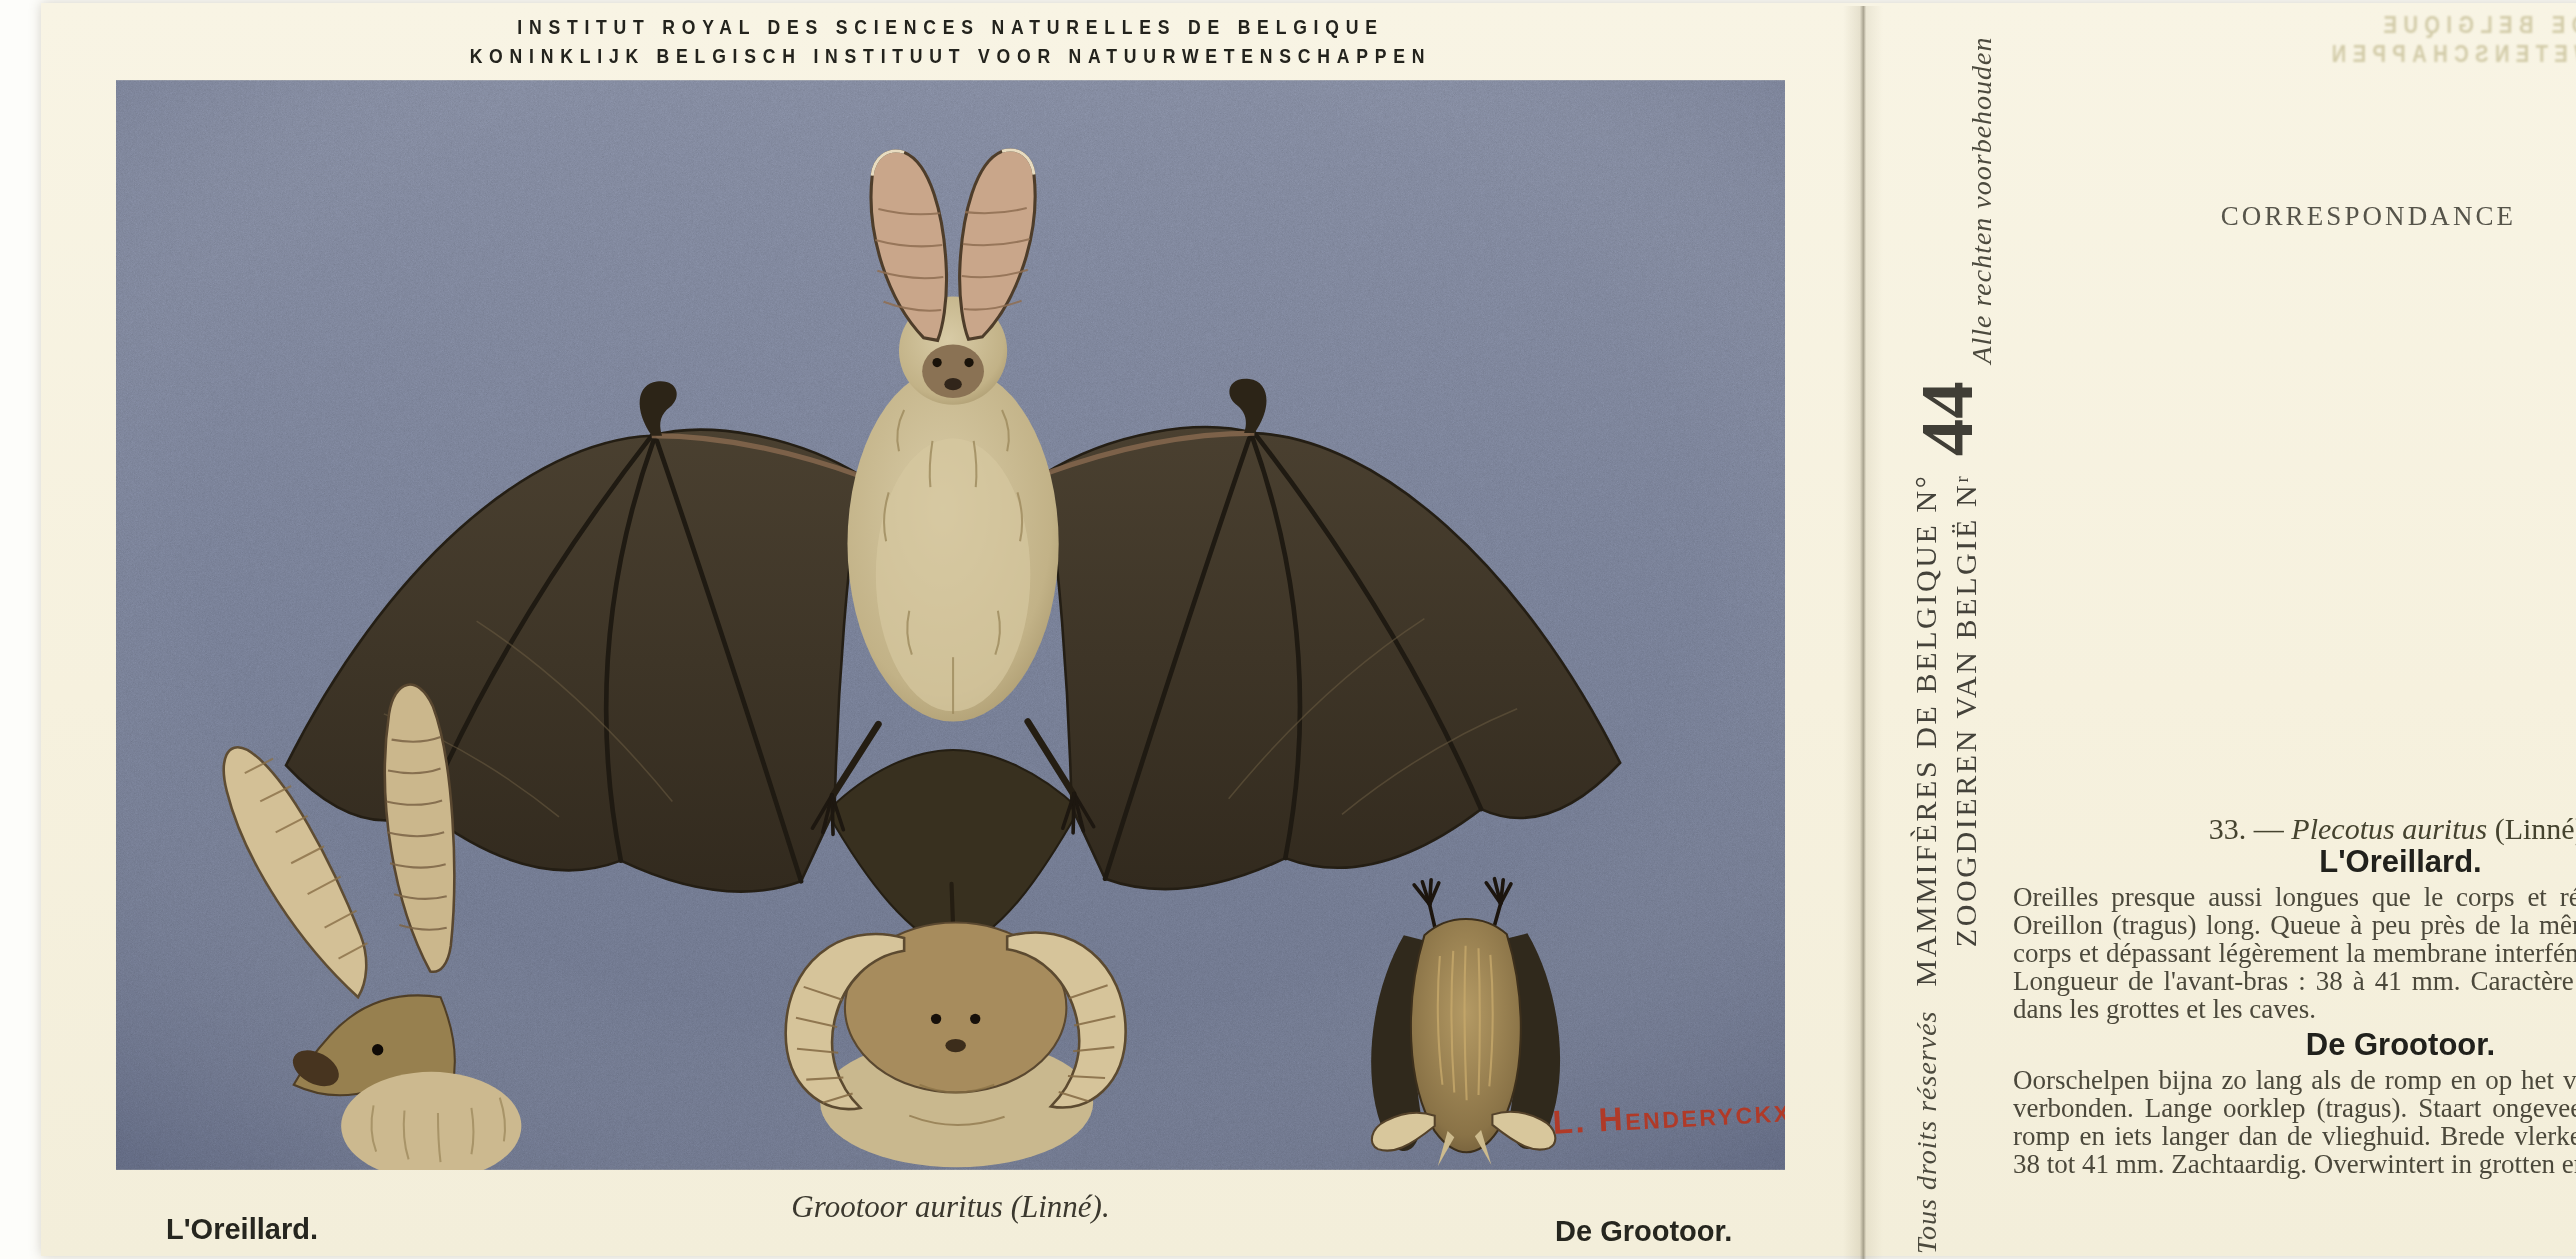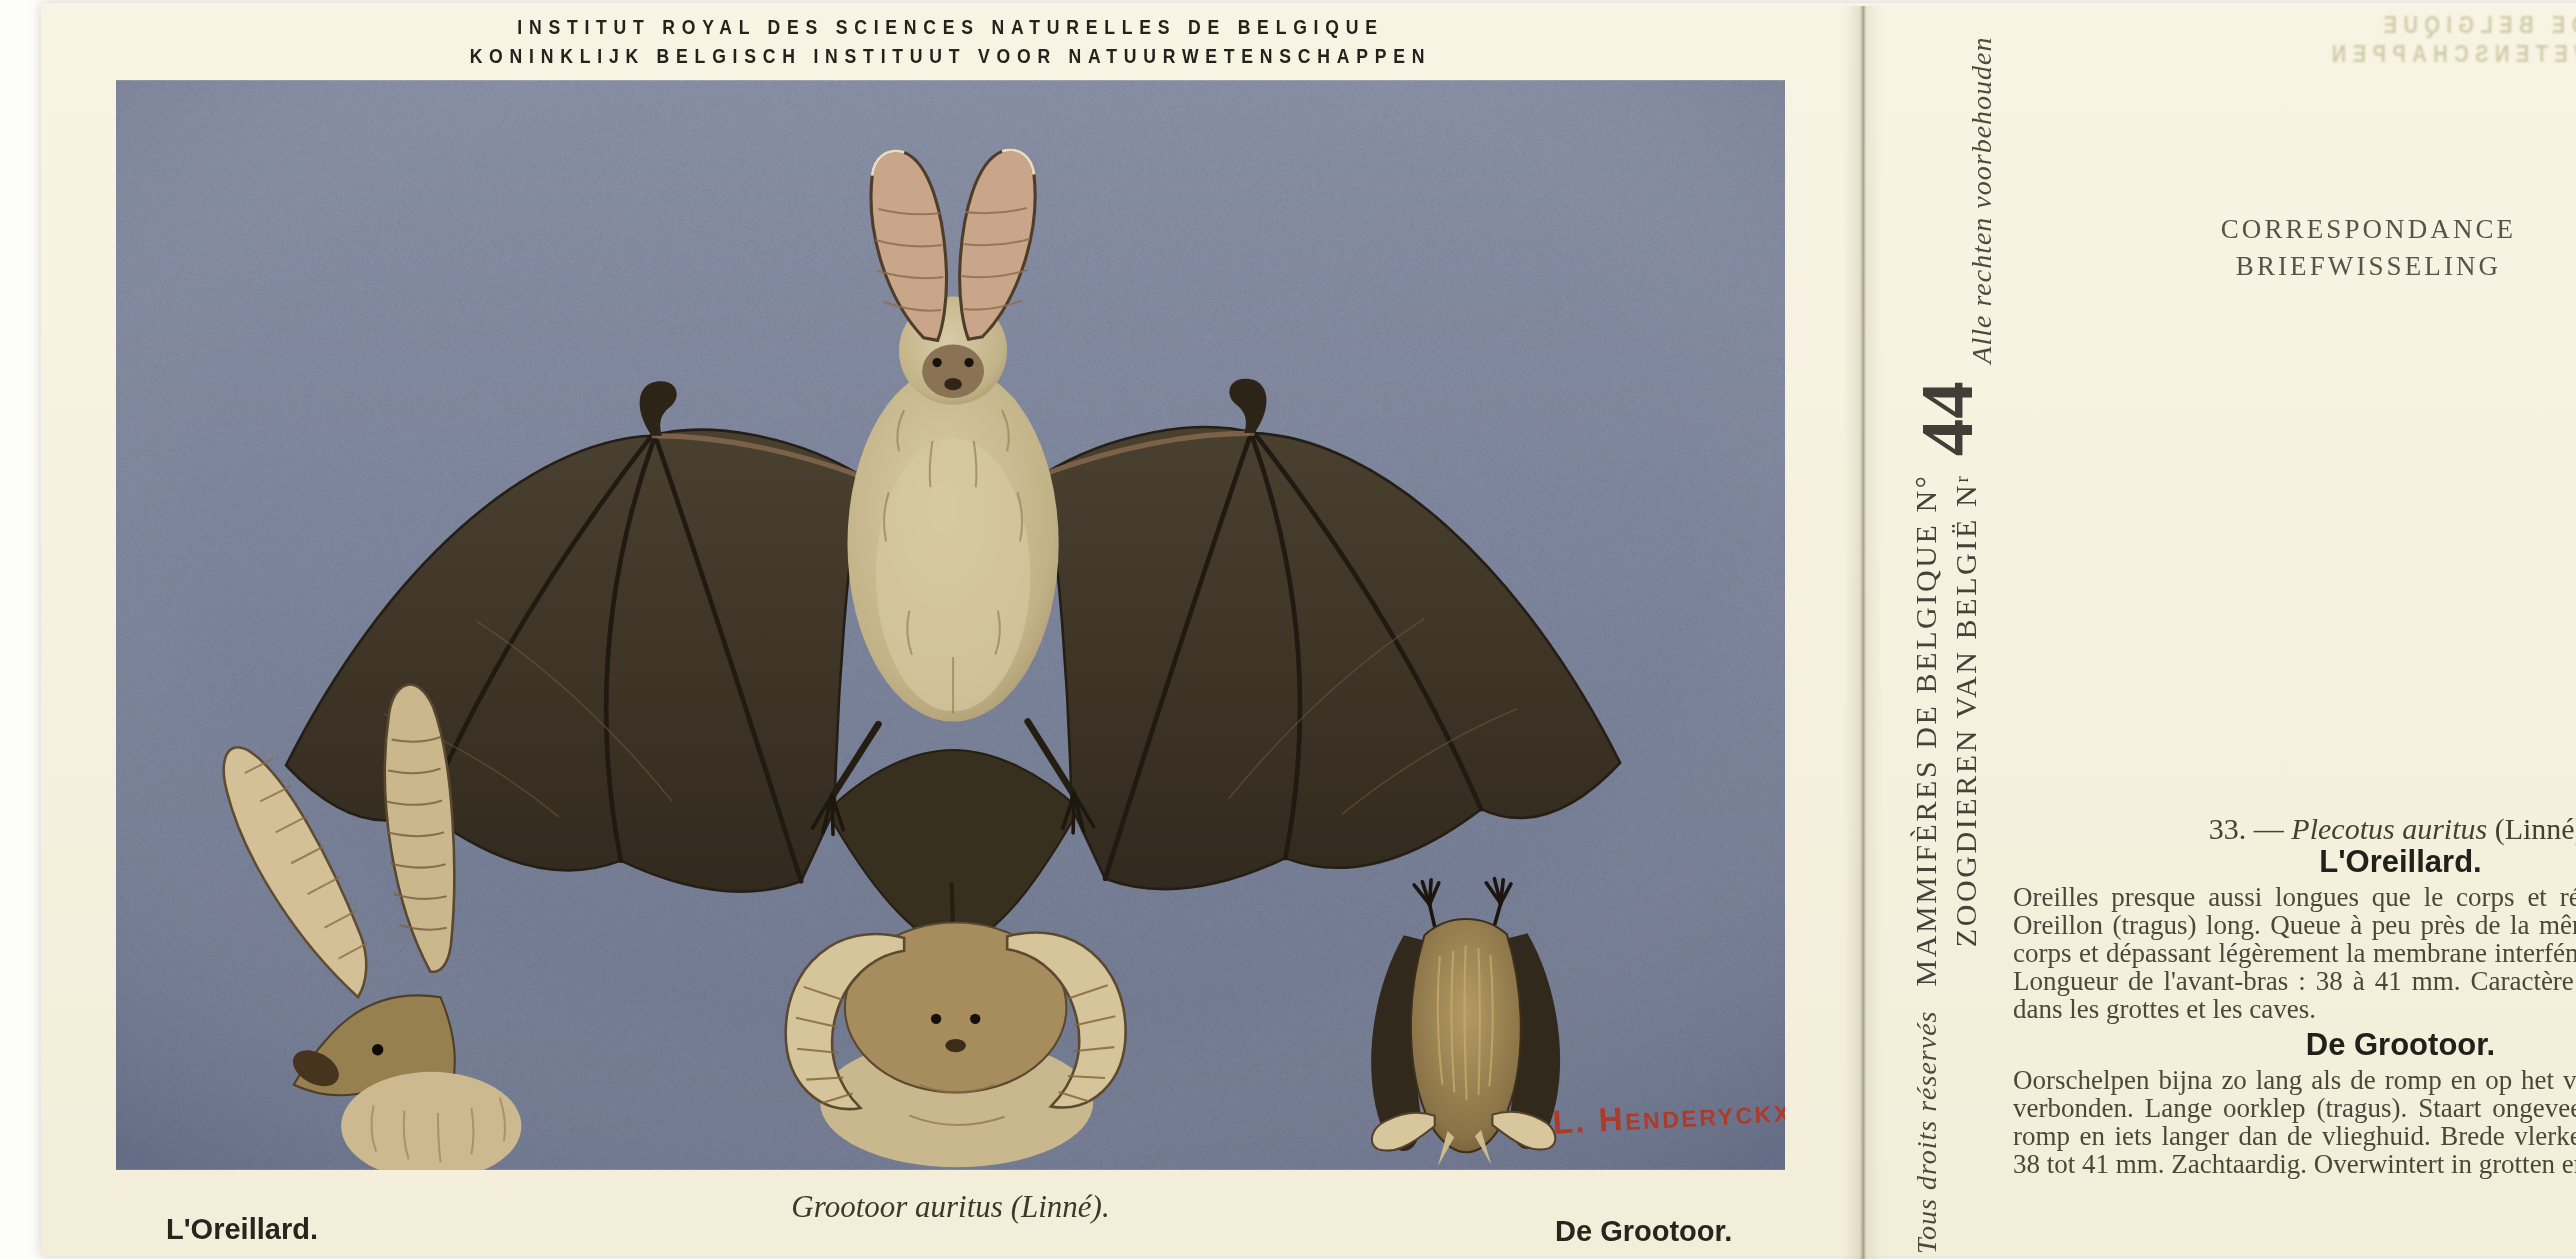--- a/index.html
+++ b/index.html
@@ -27,21 +27,21 @@
   .ghost-header{position:absolute;left:1958px;top:8.2px;width:1680px;text-align:center;
         font-family:"Liberation Sans",sans-serif;font-weight:700;font-size:23px;letter-spacing:7.2px;
         line-height:29px;color:#b4ab79;opacity:.55;filter:blur(1px);transform:scale(-0.88,1);}
   .ghost-header .hline{white-space:nowrap;}
   .title{position:absolute;left:2427px;top:72px;width:721px;text-align:center;
         font-family:"Liberation Serif",serif;font-size:48px;letter-spacing:2.6px;
         line-height:63px;color:#4b4940;}
   .colhead{position:absolute;top:195px;width:371px;text-align:center;
         font-family:"Liberation Serif",serif;font-size:27px;letter-spacing:3.1px;
         line-height:37px;color:#56544a;}
-  .colhead-left{left:2142px;margin-top:13px;}
+  .colhead-left{left:2142px;}
   
   .side-col{position:absolute;left:1846px;top:1251px;width:1180px;height:118px;
         transform:rotate(-90deg);transform-origin:0 0;display:flex;align-items:center;gap:17.5px;
         color:#44423a;}
   .side-lines{display:flex;flex-direction:column;justify-content:center;gap:5.2px;flex:0 0 auto;}
   .side-line{white-space:nowrap;text-align:right;font-family:"Liberation Serif",serif;
         font-size:30px;letter-spacing:2.6px;}
   .side-it{font-family:"Liberation Serif",serif;font-style:italic;font-size:28px;
         letter-spacing:1px;color:#4c4a3e;margin-right:24px;}
   .side-number{font-family:"Liberation Serif",serif;font-weight:700;font-size:75px;
@@ -294,21 +294,20 @@
         <div class="hline">KONINKLIJK BELGISCH INSTITUUT VOOR NATUURWETENSCHAPPEN</div>
       </div>
 
       <div class="title">
         <div>CARTE POSTALE</div>
         <div>POSTKAART</div>
       </div>
 
       <div class="colhead colhead-left">
         <div>CORRESPONDANCE</div>
-        <div>BRIEFWISSELING</div>
       </div>
 
       <div class="side-col">
         <div class="side-lines">
           <div class="side-line">
             <span class="side-it">Tous droits réservés</span><span>MAMMIFÈRES DE BELGIQUE N°</span>
           </div>
           <div class="side-line">ZOOGDIEREN VAN BELGIË Nʳ</div>
         </div>
         <div class="side-number">44</div>

